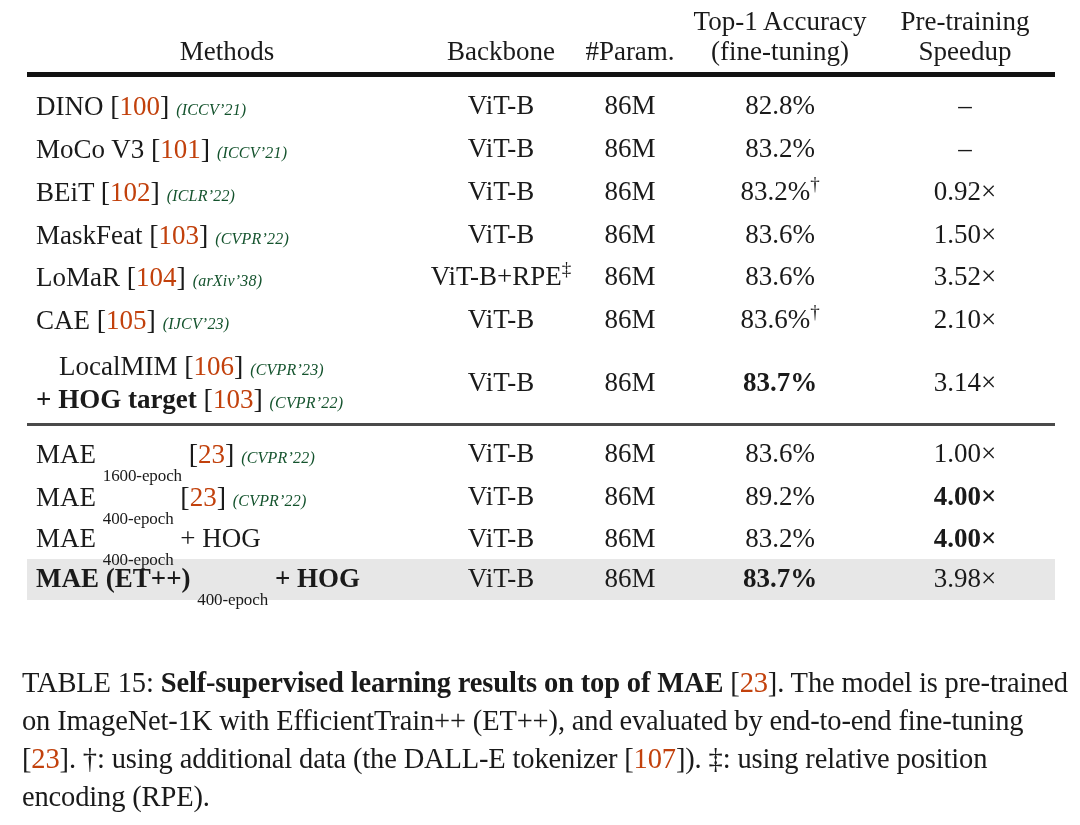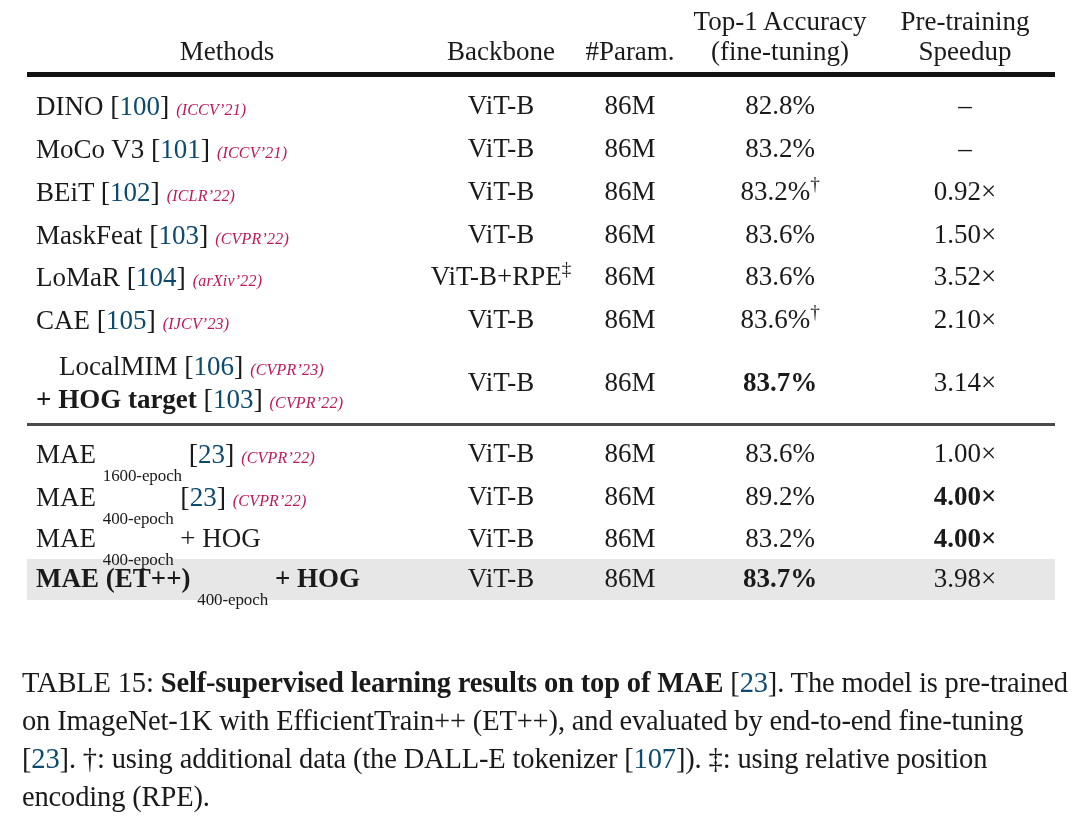--- a/index.html
+++ b/index.html
@@ -76,23 +76,23 @@
     padding-left: 9px;
     white-space: normal;
   }
   tbody td.m.indent { padding-left: 32px; }
 
   tr.tall td { padding-top: 7px; padding-bottom: 7px; }
 
   tr.hl td { background: #e7e7e7; margin-top: 12px; }
   tr.hl td:first-child { }
 
-  .ref   { color: #0c4a6e; }
+  .ref   { color: #c2410c; }
   .venue {
-    color: #be185d;
+    color: #14532d;
     font-style: italic;
     font-size: 16px;
     letter-spacing: .2px;
   }
   .sub {
     font-size: 17px;
     vertical-align: baseline;
     position: relative;
     top: 18px;
     letter-spacing: -.1px;
@@ -177,21 +177,21 @@
 
       <tr>
         <td class="m"><span>MaskFeat</span> <span class="refbr">[</span><span class="ref">103</span><span class="refbr">]</span> <span class="venue">(CVPR’22)</span></td>
         <td>ViT-B</td>
         <td>86M</td>
         <td>83.6%</td>
         <td>1.50×</td>
       </tr>
 
       <tr>
-        <td class="m"><span>LoMaR</span> <span class="refbr">[</span><span class="ref">104</span><span class="refbr">]</span> <span class="venue">(arXiv’22)</span></td>
+        <td class="m"><span>LoMaR</span> <span class="refbr">[</span><span class="ref">104</span><span class="refbr">]</span> <span class="venue">(arXiv’38)</span></td>
         <td><span>ViT-B+RPE</span><span class="dag">‡</span></td>
         <td>86M</td>
         <td>83.6%</td>
         <td>3.52×</td>
       </tr>
 
       <tr>
         <td class="m"><span>CAE</span> <span class="refbr">[</span><span class="ref">105</span><span class="refbr">]</span> <span class="venue">(IJCV’23)</span></td>
         <td>ViT-B</td>
         <td>86M</td>

